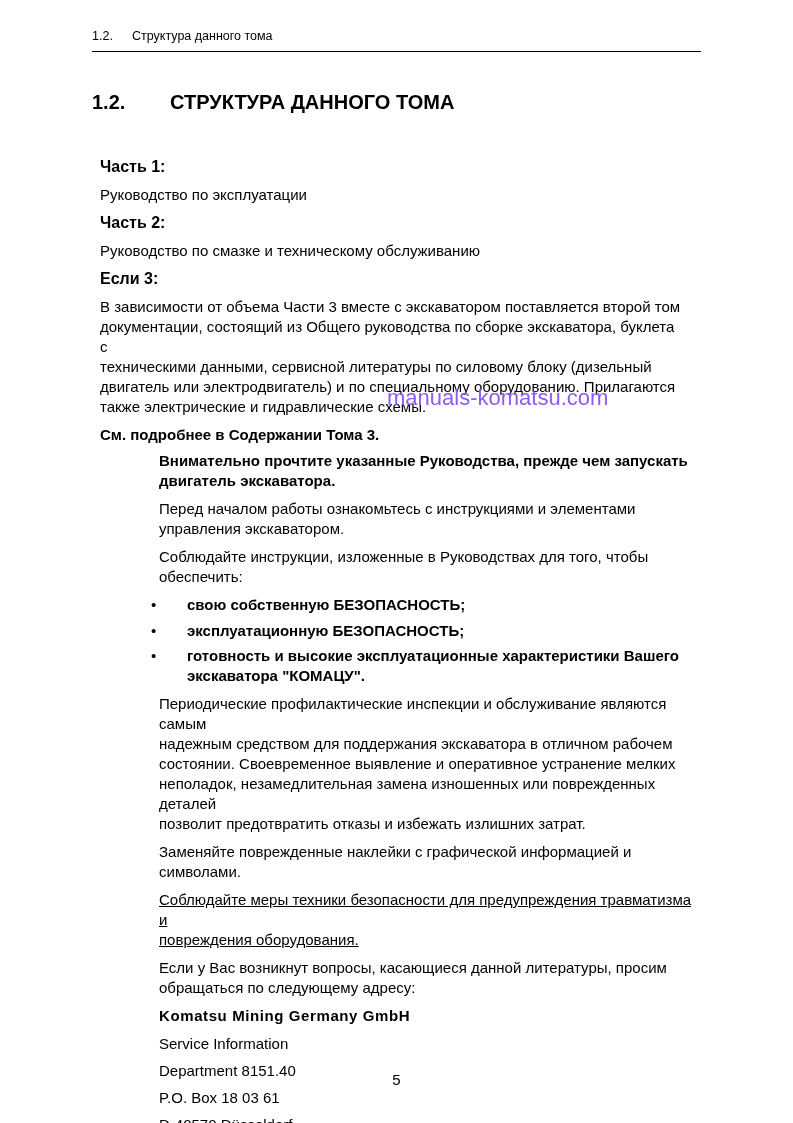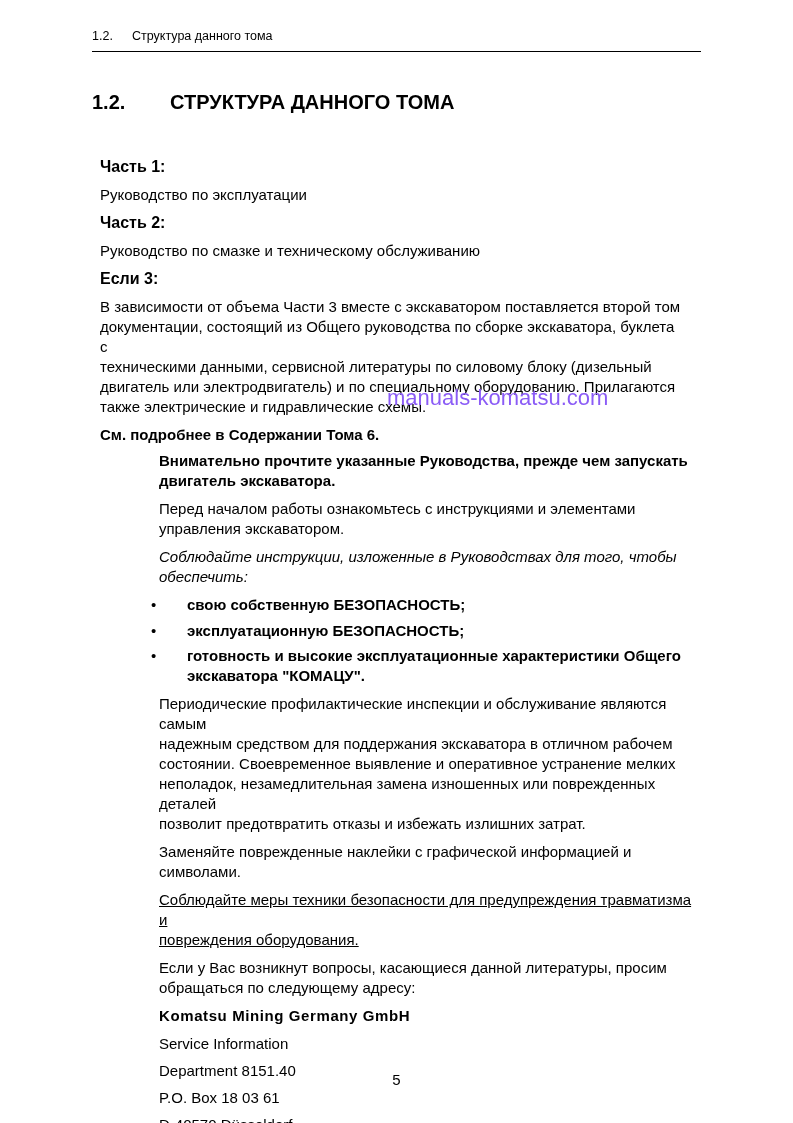--- a/index.html
+++ b/index.html
@@ -76,21 +76,21 @@
     position: absolute;
     left: 151px;
     top: 443px;
     width: 560px;
     font-size: 15px;
     line-height: 20px;
   }
   .notice p { margin: 8px; white-space: pre-line; }
   .n-intro { font-weight: bold; margin-bottom: 13px; }
   .n-p1 { margin-bottom: 13px; }
-  .n-p2 { margin-bottom: 2px; font-style: italic; }
+  .n-p2 { margin-bottom: 2px; }
   .bullet-row { display: flex; }
   .bullet-row .glyph { width: 36px; flex: 0 0 36px; }
   .bullet-row .b-text { white-space: pre-line; font-weight: bold; }
   .b1 { margin-bottom: 6px; }
   .b2 { margin-bottom: 5px; }
   .b3 { margin-bottom: 6px; }
   .n-p3 { margin-bottom: 4px; }
   .n-p4 { margin-bottom: 10px; }
   .n-p5 { margin-bottom: 10px; text-decoration: underline; }
   .n-p6 { margin-bottom: 8px; }
@@ -130,21 +130,21 @@
     <p class="sec-head sec2-head">Часть 2:</p>
     <p class="sec2-body">Руководство по смазке и техническому обслуживанию</p>
 
     <p class="sec-head sec3-head">Если 3:</p>
     <p class="sec3-body">В зависимости от объема Части 3 вместе с экскаватором поставляется второй том
 документации, состоящий из Общего руководства по сборке экскаватора, буклета с
 техническими данными, сервисной литературы по силовому блоку (дизельный
 двигатель или электродвигатель) и по специальному оборудованию. Прилагаются
 также электрические и гидравлические схемы.</p>
 
-    <p class="see-more">См. подробнее в Содержании Тома 6.</p>
+    <p class="see-more">См. подробнее в Содержании Тома 3.</p>
   </div>
 
   <div class="watermark">manuals-komatsu.com</div>
 
   <div class="notice">
     <p class="n-intro">Внимательно прочтите указанные Руководства, прежде чем запускать
 двигатель экскаватора.</p>
     <p class="n-p1">Перед началом работы ознакомьтесь с инструкциями и элементами
 управления экскаватором.</p>
     <p class="n-p2">Соблюдайте инструкции, изложенные в Руководствах для того, чтобы
@@ -153,21 +153,21 @@
     <div class="bullet-row b1">
       <span class="glyph">•</span>
       <span class="b-text">свою собственную БЕЗОПАСНОСТЬ;</span>
     </div>
     <div class="bullet-row b2">
       <span class="glyph">•</span>
       <span class="b-text">эксплуатационную БЕЗОПАСНОСТЬ;</span>
     </div>
     <div class="bullet-row b3">
       <span class="glyph">•</span>
-      <span class="b-text">готовность и высокие эксплуатационные характеристики Общего
+      <span class="b-text">готовность и высокие эксплуатационные характеристики Вашего
 экскаватора "КОМАЦУ".</span>
     </div>
 
     <p class="n-p3">Периодические профилактические инспекции и обслуживание являются самым
 надежным средством для поддержания экскаватора в отличном рабочем
 состоянии.  Своевременное выявление и оперативное устранение мелких
 неполадок, незамедлительная замена изношенных или поврежденных деталей
 позволит предотвратить отказы и избежать излишних затрат.</p>
     <p class="n-p4">Заменяйте поврежденные наклейки с графической информацией и символами.</p>
     <p class="n-p5">Соблюдайте меры техники безопасности для предупреждения травматизма и

